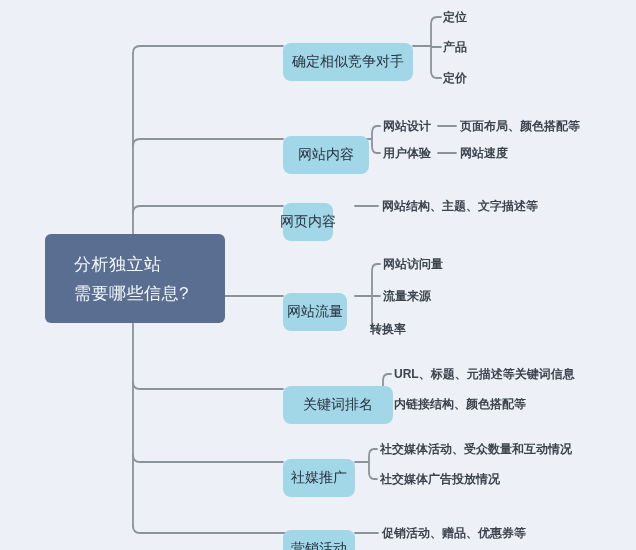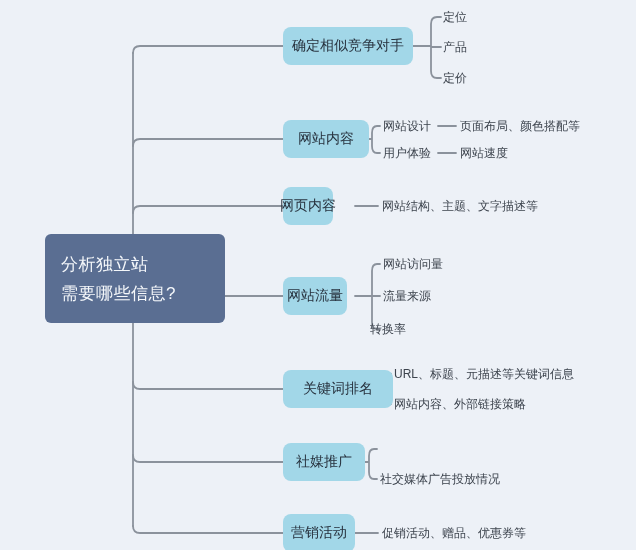--- a/index.html
+++ b/index.html
@@ -25,45 +25,47 @@
     background:#a2d7e8;
     border-radius:8px;
     color:#27323e;
     font-size:14px;
     display:flex;
     align-items:center;
     justify-content:center;
     white-space:nowrap;
     box-sizing:border-box;
     z-index:3;
+    margin-top:16px;
   }
   #root-node{
     position:absolute;
     left:45px;top:234px;
     width:180px;height:89px;
     background:#5a6e92;
     border-radius:6px;
     color:#f4f7fa;
     font-size:17px;
     line-height:29px;
     display:flex;
     flex-direction:column;
     justify-content:center;
-    padding:0 16px;
+    padding:0 29px;
     box-sizing:border-box;
     z-index:4;
     letter-spacing:0.5px;
   }
   .child{
     position:absolute;
     transform:translateY(-50%);
     font-size:12px;
     color:#3c434d;
     white-space:nowrap;
     z-index:2;
+    font-weight:bold;
   }
 </style>
 </head>
 <body>
 
 <div id="canvas">
 
   <svg id="connectors" viewBox="0 0 636 550" fill="none" stroke="#8b929c" stroke-width="1.8" stroke-linecap="round">
 
     <path d="M133,53 V526"></path>
@@ -96,38 +98,39 @@
   <div id="root-node">
     <span>分析独立站</span>
     <span>需要哪些信息?</span>
   </div>
 
   <div class="bnode" style="left:283px;top:27px;width:130px">确定相似竞争对手</div>
   <div class="bnode" style="left:283px;top:120px;width:86px">网站内容</div>
   <div class="bnode" style="left:283px;top:187px;width:50px">网页内容</div>
   <div class="bnode" style="left:283px;top:277px;width:64px">网站流量</div>
   <div class="bnode" style="left:283px;top:370px;width:110px">关键词排名</div>
-  <div class="bnode" style="left:283px;top:443px;width:82px">社媒推广</div>
+  <div class="bnode" style="left:283px;top:443px;width:72px">社媒推广</div>
   <div class="bnode" style="left:283px;top:514px;width:72px">营销活动</div>
 
   <div class="child" style="left:443px;top:17px">定位</div>
   <div class="child" style="left:443px;top:47px">产品</div>
   <div class="child" style="left:443px;top:78px">定价</div>
 
   <div class="child" style="left:383px;top:126px">网站设计</div>
   <div class="child" style="left:460px;top:126px">页面布局、颜色搭配等</div>
   <div class="child" style="left:383px;top:153px">用户体验</div>
   <div class="child" style="left:460px;top:153px">网站速度</div>
 
   <div class="child" style="left:382px;top:206px">网站结构、主题、文字描述等</div>
 
   <div class="child" style="left:383px;top:264px">网站访问量</div>
   <div class="child" style="left:383px;top:296px">流量来源</div>
   <div class="child" style="left:370px;top:329px">转换率</div>
 
   <div class="child" style="left:394px;top:374px">URL、标题、元描述等关键词信息</div>
-  <div class="child" style="left:394px;top:404px">网站内容、外部链接策略</div>
+  <div class="child" style="left:394px;top:404px">内链接结构、颜色搭配等</div>
 
+  <div class="child" style="left:380px;top:449px">社交媒体活动、受众数量和互动情况</div>
   <div class="child" style="left:380px;top:479px">社交媒体广告投放情况</div>
 
   <div class="child" style="left:382px;top:533px">促销活动、赠品、优惠券等</div>
 
 </div>
 
 </body></html>

